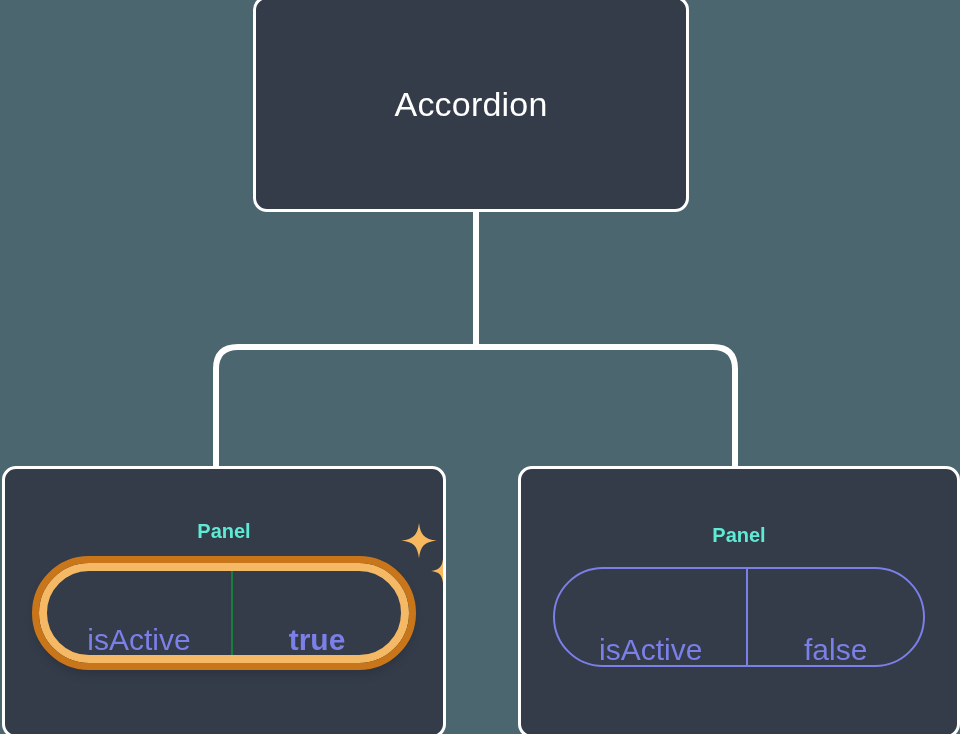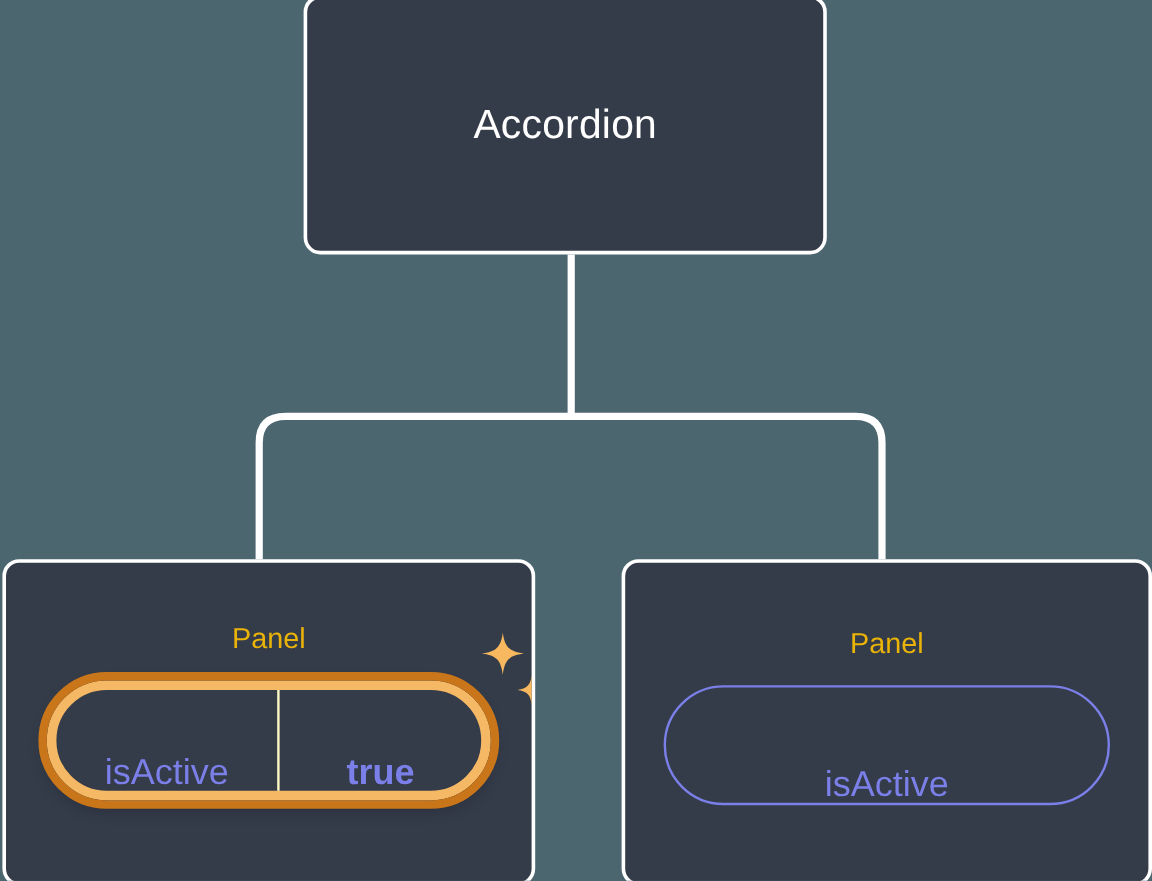--- a/index.html
+++ b/index.html
@@ -70,23 +70,23 @@
     left: 2px;
     width: 444px;
   }
 
   .node-child-right {
     left: 518px;
     width: 442px;
   }
 
   .node-title-child {
-    color: #eab308;
-    font-size: 24px;
-    font-weight: 400;
+    color: #5eead4;
+    font-size: 20px;
+    font-weight: 700;
     line-height: 1;
     margin-top: 52px;
   }
 
   .node-child-right .node-title-child {
     margin-top: 56px;
   }
 
   
   .pill-wrap {
@@ -128,21 +128,21 @@
 
   .pill-val {
     flex: 1 1 48%;
   }
 
   .pill-default .pill-val {
     border-left: 2px solid #7b7fe8;
   }
 
   .pill-highlight .pill-val {
-    border-left: 2px solid #fef9c3;
+    border-left: 2px solid #15803d;
   }
 
   .pill-text {
     color: #7b7fe8;
     font-size: 30px;
     font-weight: 400;
     line-height: 1;
     white-space: nowrap;
   }
 
@@ -195,17 +195,20 @@
   </div>
 
   <div class="node node-child node-child-right">
     <div class="node-title-child">Panel</div>
 
     <div class="pill-wrap">
       <div class="pill pill-default">
         <div class="pill-cell pill-key">
           <span class="pill-text">isActive</span>
         </div>
+        <div class="pill-cell pill-val">
+          <span class="pill-text">false</span>
+        </div>
       </div>
     </div>
   </div>
 
 </div>
 
 </body></html>

